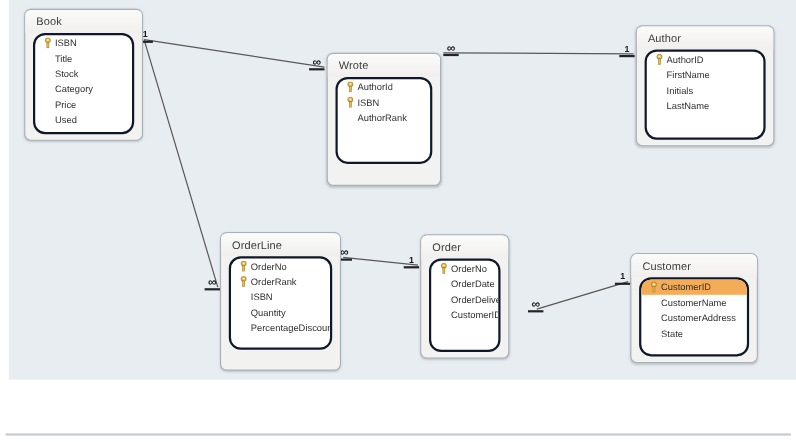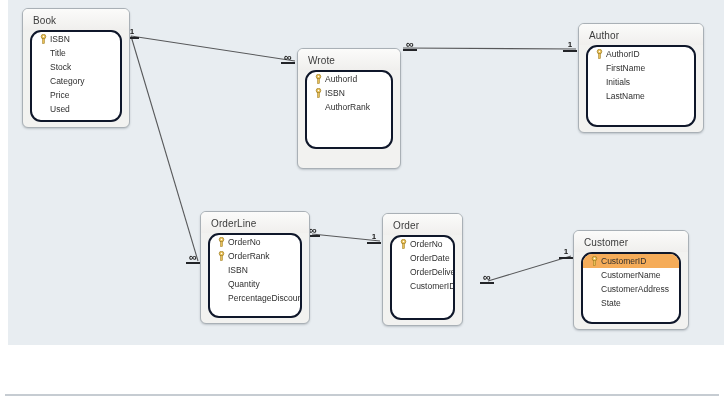--- a/index.html
+++ b/index.html
@@ -264,21 +264,21 @@
         <div class="field-row">
           <span class="key-slot"></span>
           <span class="field-name">Initials</span>
         </div>
         <div class="field-row">
           <span class="key-slot"></span>
           <span class="field-name">LastName</span>
         </div>
       </div>
     </div>
-    <div class="table-box" style="left: 200px; top: 211px; width: 110px; height: 113px;">
+    <div class="table-box" style="left: 200px; top: 211px; width: 110px; height: 126px;">
       <div class="table-title">OrderLine</div>
       <div class="field-list" style="height: 85px;">
         <div class="field-row">
           <span class="key-slot">
             <svg width="7" height="10" viewBox="0 0 7 10" class="key-icon">
               <circle cx="3.5" cy="2.6" r="2.3" fill="#e8bf55" stroke="#9d7c22" stroke-width="0.7"></circle>
               <circle cx="3.5" cy="2.4" r="0.75" fill="#ffffff"></circle>
               <rect x="2.6" y="4.3" width="1.8" height="5.2" fill="#e8bf55" stroke="#9d7c22" stroke-width="0.55"></rect>
             </svg>
           </span>

